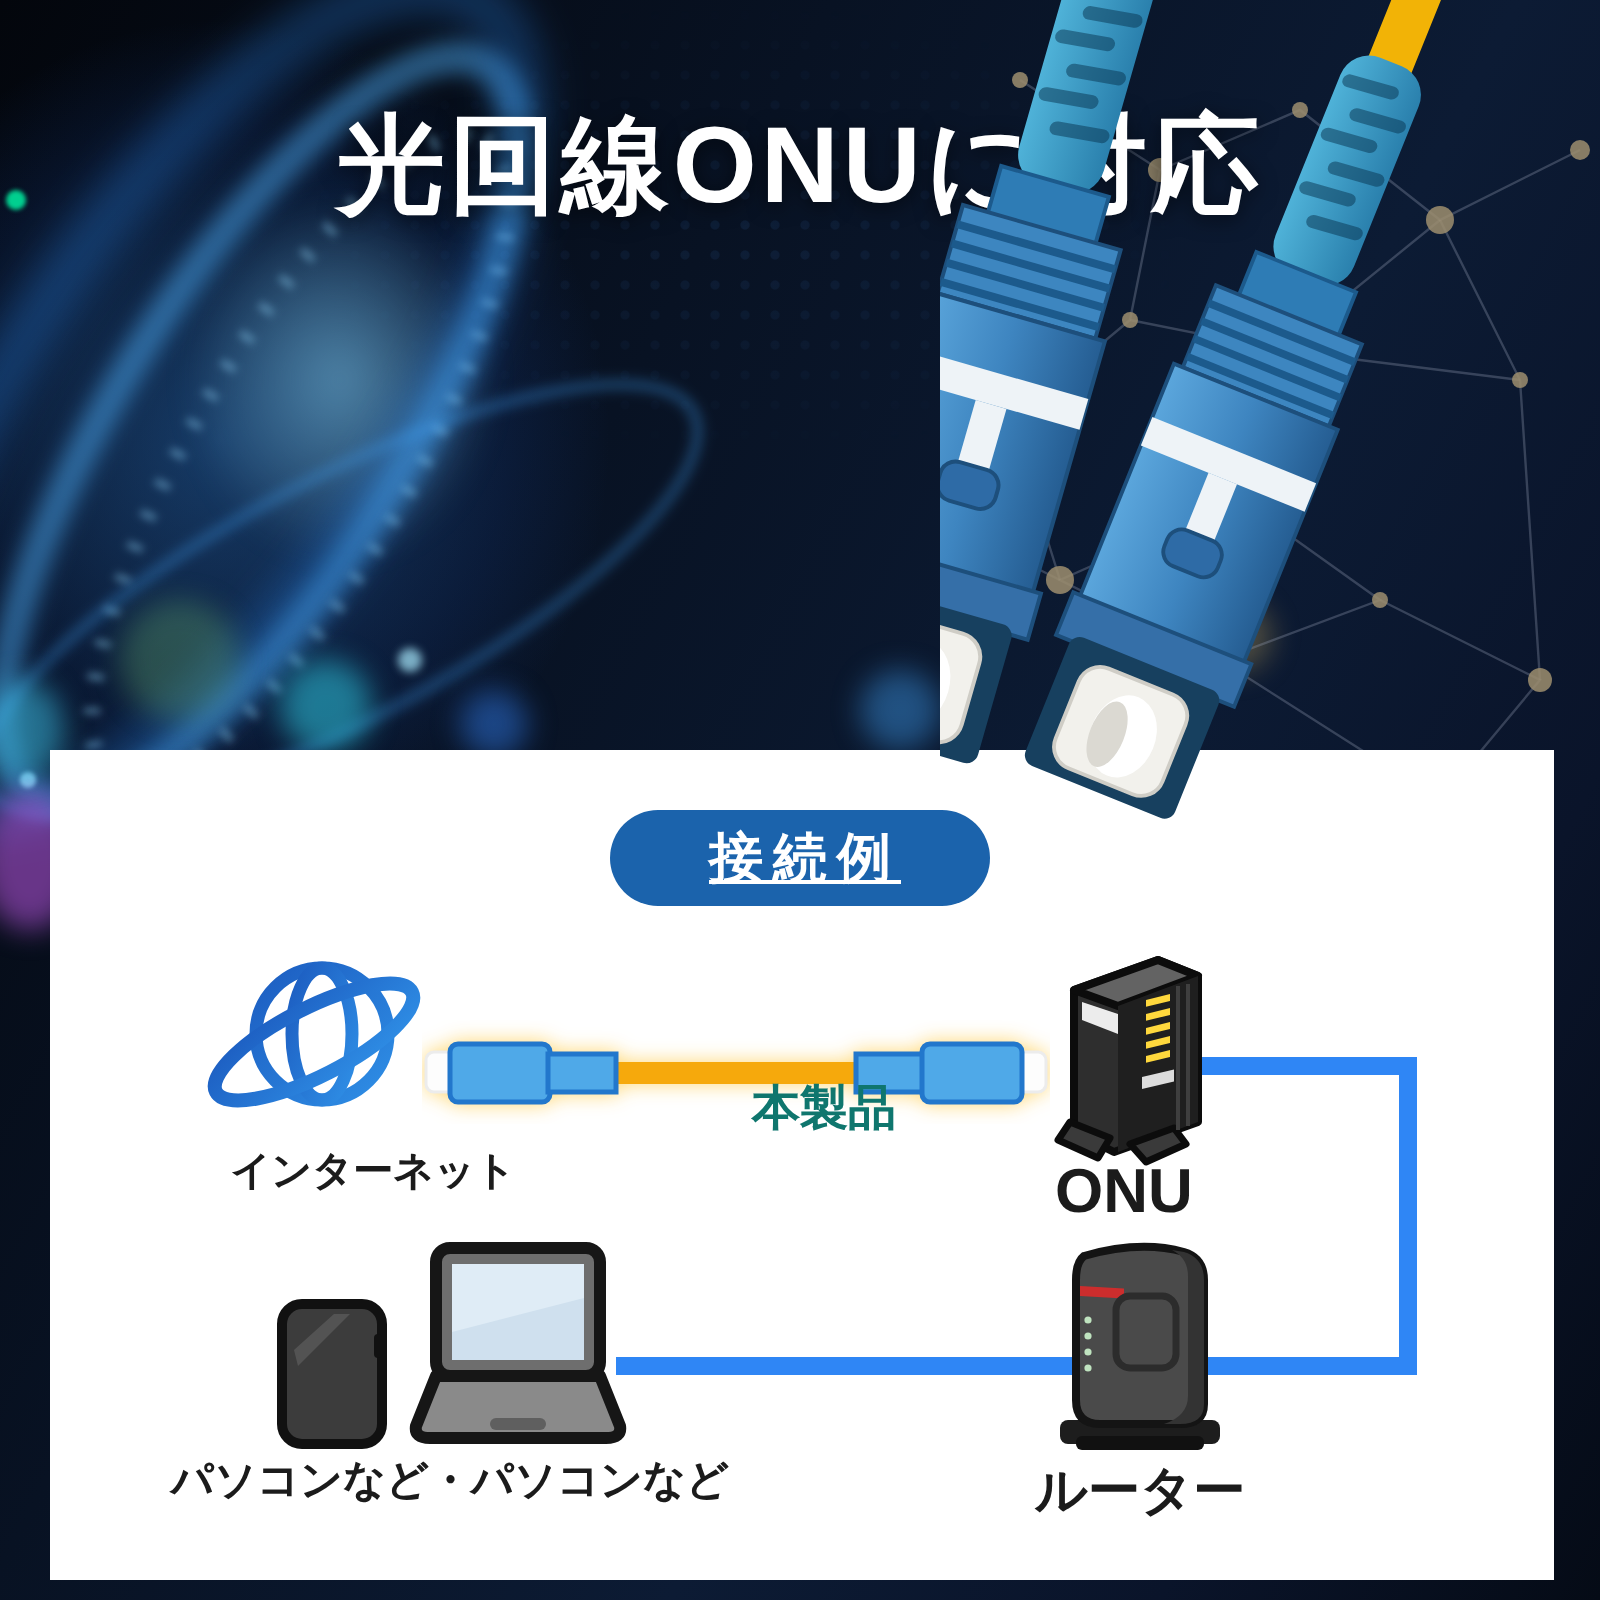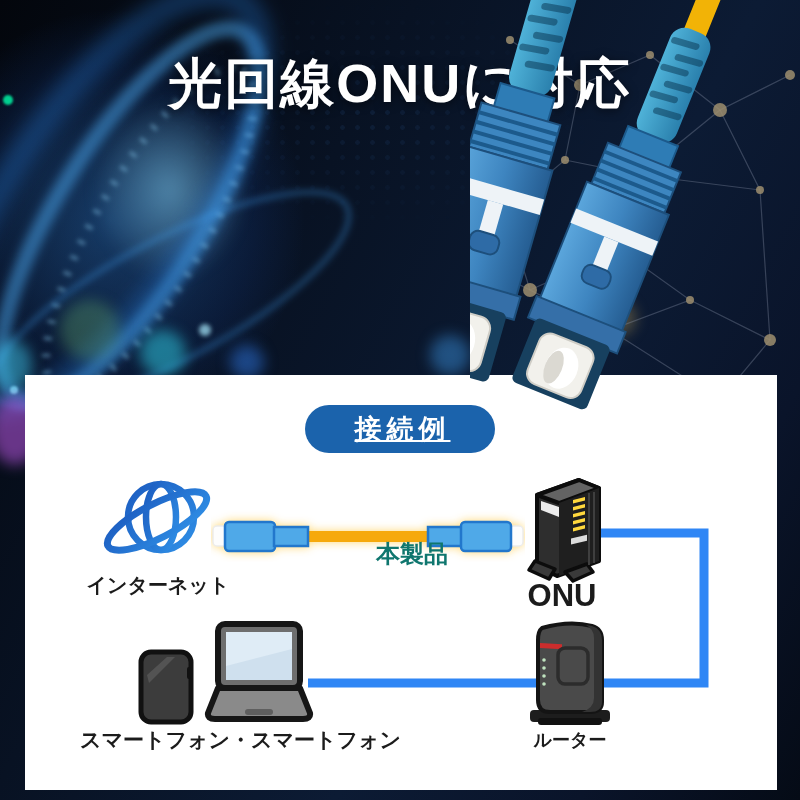--- a/index.html
+++ b/index.html
@@ -39,25 +39,25 @@
     position:absolute; left:280px; top:30px; width:190px; height:48px;
     background:#1b63ac; border-radius:26px; color:#ffffff;
     display:flex; align-items:center; justify-content:center;
     font-size:27px; font-weight:700; letter-spacing:5px; text-indent:5px;text-decoration:underline;
   }
   .net-lines { position:absolute; left:0; top:0; z-index:1; }
   .icon { position:absolute; z-index:2; }
   .diag-label {
     position:absolute; z-index:2; color:#1b1b1b; font-weight:700; text-align:center; white-space:nowrap;
   }
-  .lbl-internet { left:33px;  top:197px; width:200px; font-size:20px; }
+  .lbl-internet { left:33px;  top:197px; width:200px; font-size:20px;text-align:right; }
   .lbl-product  { left:263px; top:163px; width:160px; font-size:24px; color:#0f766e;text-align:right; }
   .lbl-onu      { left:477px; top:203px; width:120px; font-size:31px; }
   .lbl-devices  { left:55px;  top:351px; width:290px; font-size:21px; }
-  .lbl-router   { left:475px; top:353px; width:140px; font-size:18px; }
+  .lbl-router   { left:475px; top:353px; width:140px; font-size:26px; }
 </style>
 </head>
 <body>
 
 <div class="stage">
 
   <div class="hero">
 
     <div class="dotgrid"></div>
     <div class="glow glow-globe-core"></div>
@@ -278,17 +278,17 @@
           <circle cx="24" cy="50" r="1.8"></circle>
           <circle cx="24" cy="58" r="1.8"></circle>
           <circle cx="24" cy="66" r="1.8"></circle>
       </g>
       <rect x="38" y="30" width="30" height="36" rx="7" fill="none" stroke="#2c2c2c" stroke-width="3.5"></rect>
     </svg>
 
     <div class="diag-label lbl-internet">インターネット</div>
     <div class="diag-label lbl-product">本製品</div>
     <div class="diag-label lbl-onu">ONU</div>
-    <div class="diag-label lbl-devices">スマートフォン・スマートフォン</div>
+    <div class="diag-label lbl-devices">パソコンなど・パソコンなど</div>
     <div class="diag-label lbl-router">ルーター</div>
   </div>
 
 </div>
 
 </body></html>

